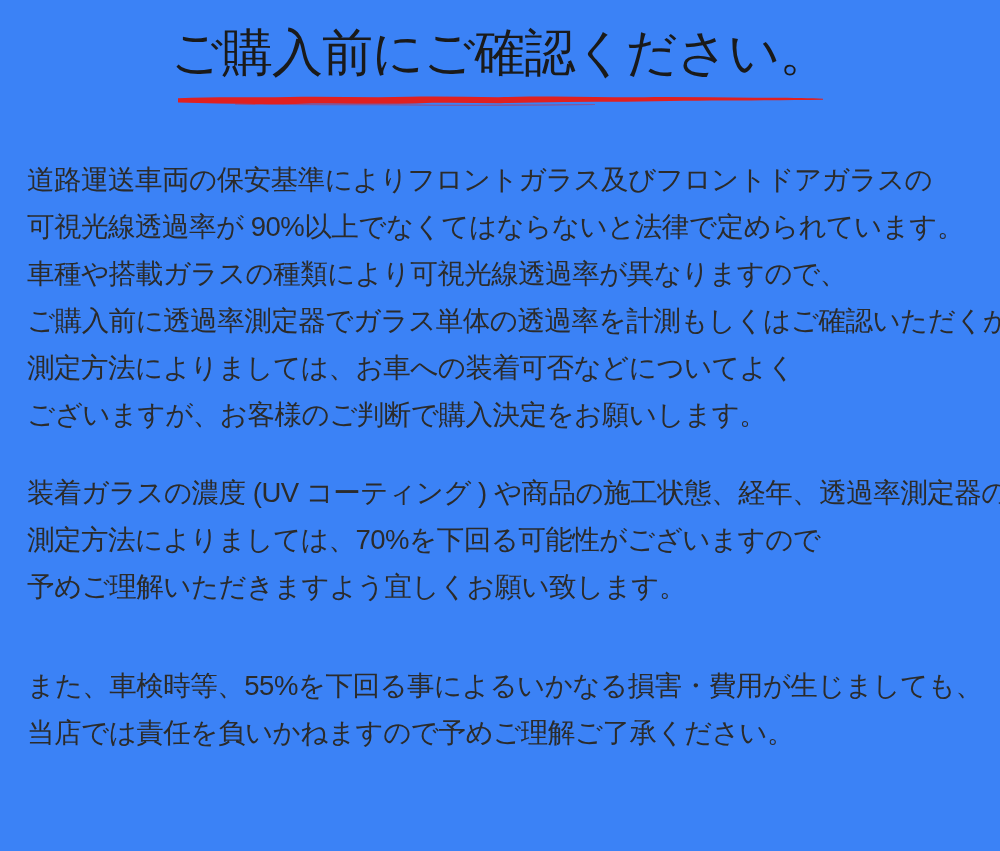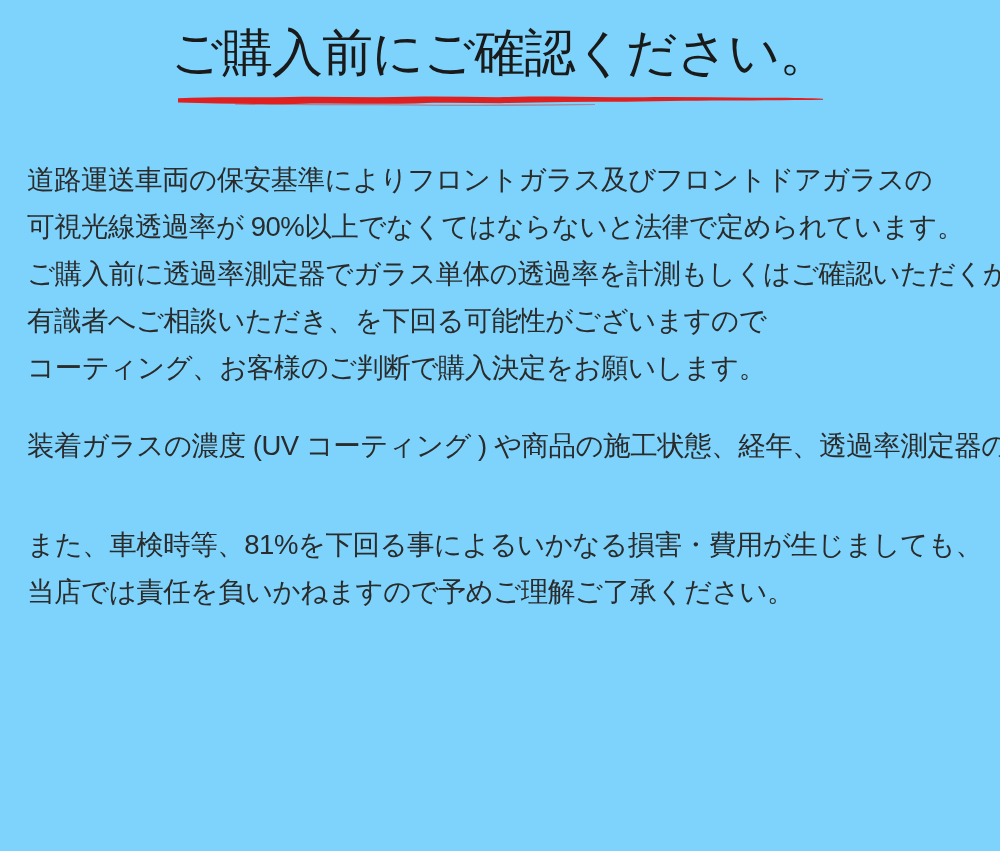--- a/index.html
+++ b/index.html
@@ -4,21 +4,21 @@
 <style>
   html, body {
     margin: 0;
     padding: 0;
     background: #ffffff;
   }
   .page {
     position: relative;
     width: 1000px;
     height: 851px;
-    background: #7dd3fc;
+    background: #3b82f6;
     overflow: hidden;
     font-family: "Liberation Sans", sans-serif;
     -webkit-font-smoothing: antialiased;
   }
   header.title-block {
     padding-top: 22px;
     text-align: center;
   }
   h1.page-title {
     margin: 0;
@@ -85,28 +85,31 @@
         C 360 14.6, 300 15.2, 240 14.4
         C 180 13.8, 120 14.6, 60 13.6 Z"></path>
     </svg>
   </header>
 
   <main class="notice-body" style="color: rgb(43, 43, 43);">
 
     <p class="para">
       <span class="line">道路運送車両の保安基準によりフロントガラス及びフロントドアガラスの</span>
       <span class="line">可視光線透過率が 90%以上でなくてはならないと法律で定められています。</span>
+      <span class="line">車種や搭載ガラスの種類により可視光線透過率が異なりますので、</span>
       <span class="line">ご購入前に透過率測定器でガラス単体の透過率を計測もしくはご確認いただくか、</span>
-      <span class="line">有識者へご相談いただき、を下回る可能性がございますので</span>
-      <span class="line">コーティング、お客様のご判断で購入決定をお願いします。</span>
+      <span class="line">測定方法によりましては、お車への装着可否などについてよく</span>
+      <span class="line">ございますが、お客様のご判断で購入決定をお願いします。</span>
     </p>
 
     <p class="para gap-small">
       <span class="line">装着ガラスの濃度 (UV コーティング ) や商品の施工状態、経年、透過率測定器の</span>
+      <span class="line">測定方法によりましては、70%を下回る可能性がございますので</span>
+      <span class="line">予めご理解いただきますよう宜しくお願い致します。</span>
     </p>
 
     <p class="para gap-large">
-      <span class="line">また、車検時等、81%を下回る事によるいかなる損害・費用が生じましても、</span>
+      <span class="line">また、車検時等、55%を下回る事によるいかなる損害・費用が生じましても、</span>
       <span class="line">当店では責任を負いかねますので予めご理解ご了承ください。</span>
     </p>
 
   </main>
 </div>
 
 </body></html>

